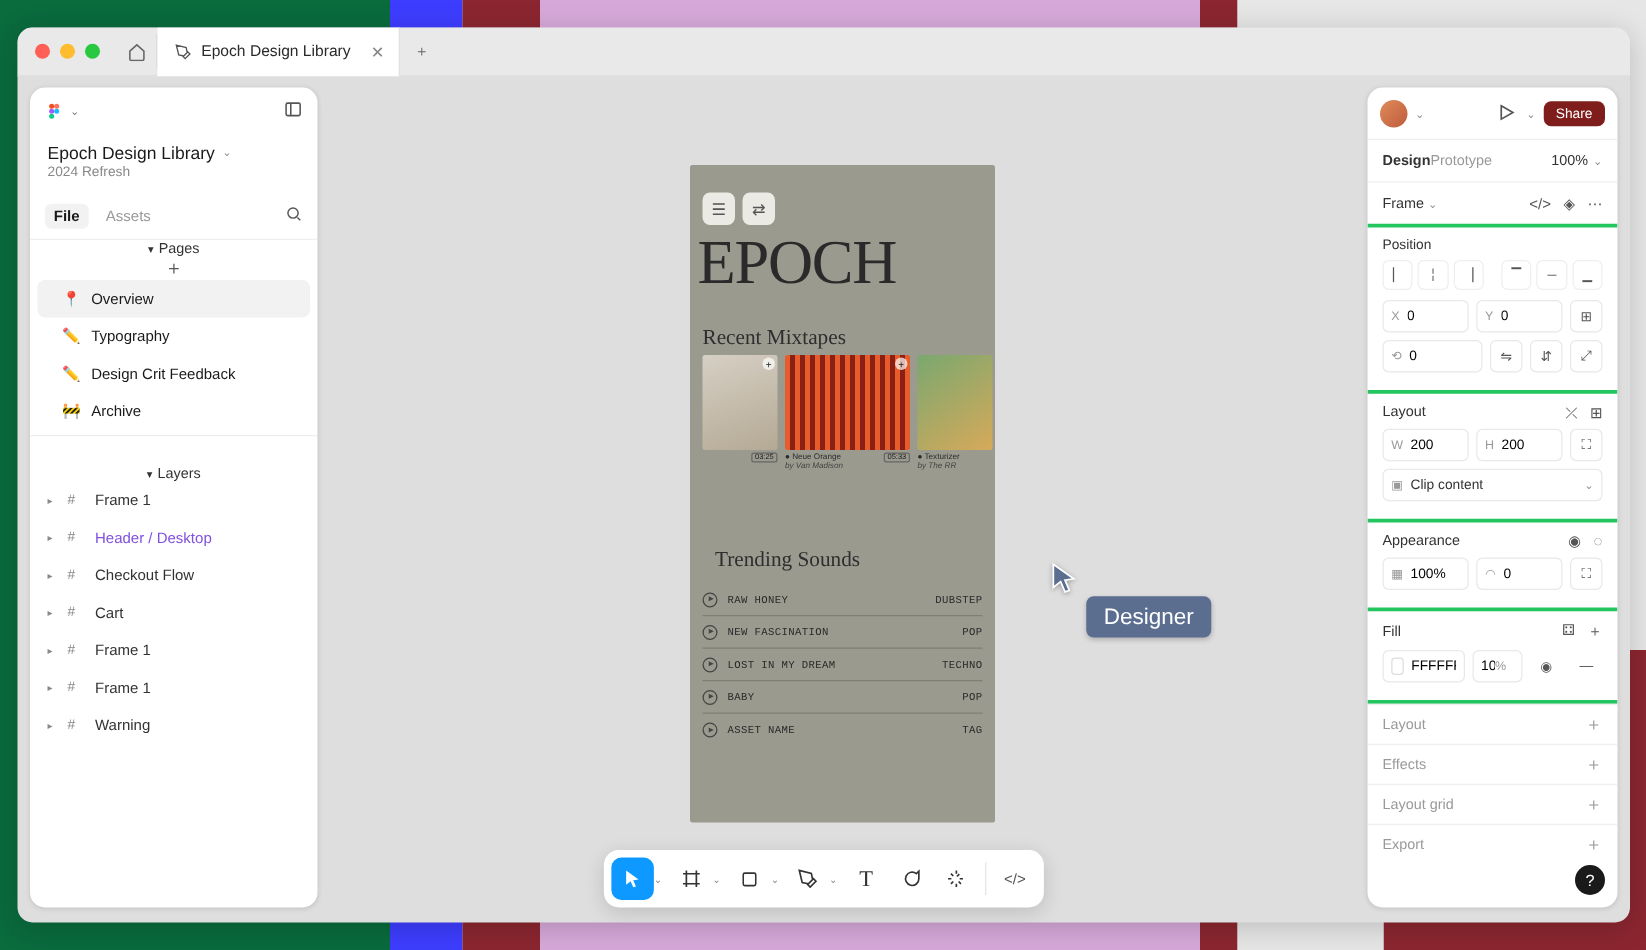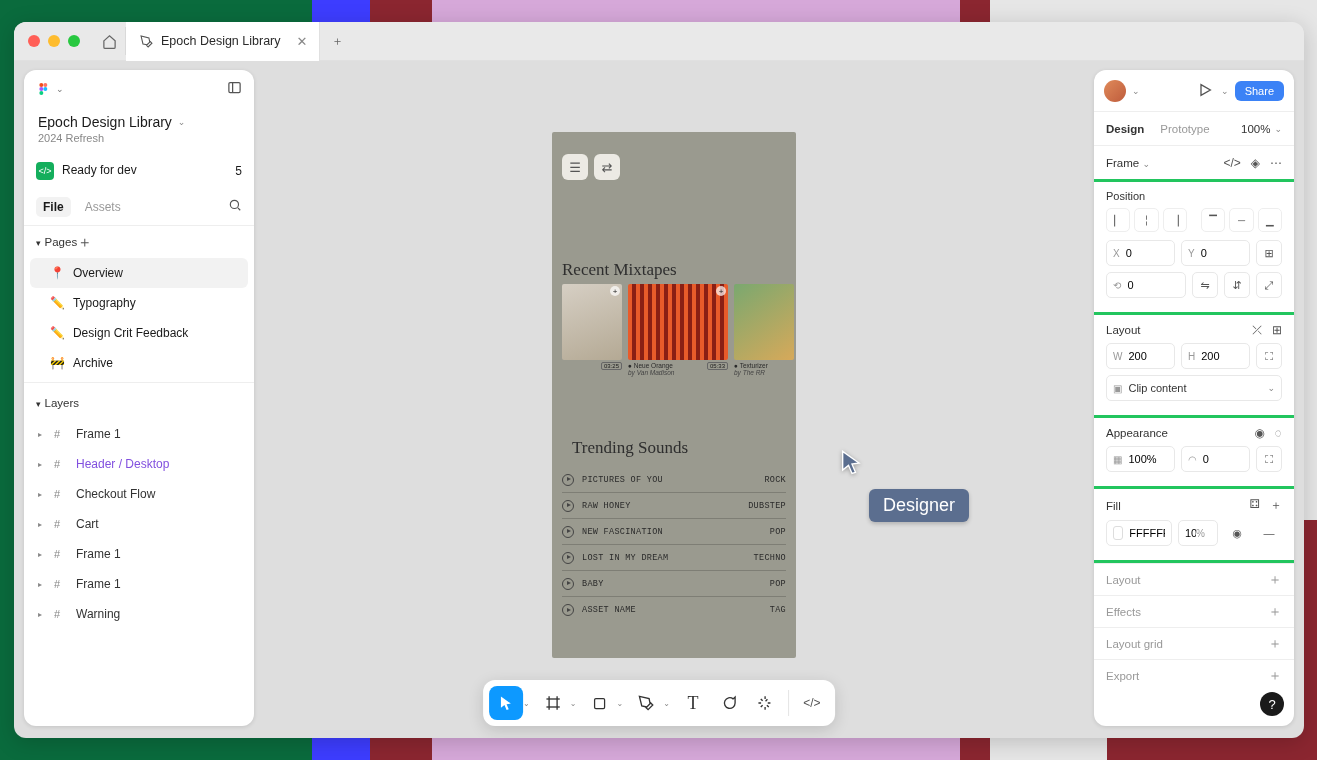--- a/index.html
+++ b/index.html
@@ -64,21 +64,21 @@
   .lp-top .fig-ico{width:16px;height:16px;}
   .lp-title{padding:6px 14px 2px;}
   .lp-title h2{font-size:14px;font-weight:500;display:flex;align-items:center;gap:6px;}
   .lp-sub{font-size:11px;color:#888;padding:0 14px 10px;}
   .lp-ready{height:34px;justify-content:space-between;font-size:12px;}
   .lp-ready .badge{width:18px;height:18px;border-radius:4px;background:#14ae5c;display:inline-flex;align-items:center;justify-content:center;color:#fff;font-size:9px;margin-right:8px;}
   .lp-tabs{height:38px;gap:14px;font-size:12px;border-bottom:1px solid #eee;}
   .lp-tabs .active{font-weight:600;background:#f2f2f2;padding:3px 7px;border-radius:5px;}
   .lp-tabs .inactive{color:#999;}
   .lp-tabs .search{margin-left:auto;color:#555;}
-  .lp-section{height:32px;justify-content:flex-start;font-size:11.5px;color:#333;}
+  .lp-section{height:32px;justify-content:flex-end;font-size:11.5px;color:#333;flex-direction:column;}
   .lp-section .chev{font-size:9px;margin-right:4px;}
   .lp-page, .lp-layer{
     height:30px;padding-left:26px;display:flex;align-items:center;
     gap:8px;font-size:12px;cursor:default;
   }
   .lp-page.active{background:#f2f2f2;border-radius:6px;margin:0 6px;padding-left:20px;}
   .lp-layer{padding-left:14px;gap:8px;color:#333;}
   .lp-layer .exp{font-size:8px;color:#888;width:8px;}
   .lp-layer .frame-ico{color:#888;font-size:11px;width:14px;}
   .lp-layer.selected{color:#8250df;}
@@ -107,21 +107,21 @@
   .track .play::after{content:"";position:absolute;left:3.5px;top:2.5px;border-left:4px solid #444;border-top:2.5px solid transparent;border-bottom:2.5px solid transparent;}
   .track .tag{margin-left:auto;}
   .cursor-badge{
     position:absolute;left:576px;top:379px;z-index:3;
   }
   .cursor-arrow{
     width:0;height:0;position:relative;
   }
   .cursor-arrow svg{width:28px;height:28px;filter:drop-shadow(0 1px 2px rgba(0,0,0,.3));}
   .cursor-label{
-    position:absolute;left:31px;top:40px;
+    position:absolute;left:31px;top:28px;
     background:#5b6e8f;color:#fff;font-size:18px;font-weight:500;
     padding:6px 14px;border-radius:6px;box-shadow:0 2px 4px rgba(0,0,0,.2);
   }
   
   .toolbar{
     position:absolute;left:50%;transform:translateX(-50%);bottom:12px;
     display:flex;align-items:center;gap:2px;
     background:#fff;border-radius:12px;padding:6px;
     box-shadow:0 4px 16px rgba(0,0,0,.14);
     z-index:4;
@@ -134,22 +134,22 @@
   .right-panel{
     position:absolute;right:10px;top:48px;
     width:200px;height:656px;background:#fff;border-radius:12px;
     box-shadow:0 1px 4px rgba(0,0,0,.12);
     display:flex;flex-direction:column;overflow:hidden;
     font-size:11.5px;color:#333;
   }
   .rp-top{height:42px;display:flex;align-items:center;padding:0 10px;gap:6px;border-bottom:1px solid #eee;}
   .rp-top .avatar{width:22px;height:22px;border-radius:50%;background:linear-gradient(135deg,#e08a5a,#be5c3c);} 
   .rp-top .play{margin-left:auto;width:18px;height:18px;color:#555;}
-  .rp-top .share{background:#3b82f6;color:#fff;font-size:11px;padding:4px 10px;border-radius:6px;}
-  .rp-tabs{height:34px;display:flex;align-items:center;padding:0 12px;gap:16px;border-bottom:1px solid #eee;}
+  .rp-top .share{background:#7f1d1d;color:#fff;font-size:11px;padding:4px 10px;border-radius:6px;}
+  .rp-tabs{height:34px;display:flex;align-items:center;padding:0 12px;gap:0;border-bottom:1px solid #eee;}
   .rp-tabs .active{font-weight:600;}
   .rp-tabs .inactive{color:#999;}
   .rp-tabs .zoom{margin-left:auto;display:flex;align-items:center;gap:4px;}
   .rp-row{padding:8px 12px;border-bottom:3px solid #22c55e;}
   .rp-row.head{display:flex;align-items:center;justify-content:space-between;height:36px;}
   .rp-row h4{font-size:11.5px;font-weight:500;}
   .rp-icons{display:flex;gap:10px;color:#555;font-size:12px;}
   .rp-label{font-size:11px;color:#333;font-weight:500;margin-bottom:6px;}
   .align-row{display:flex;gap:4px;margin-bottom:8px;}
   .align-btn{flex:1;height:24px;border:1px solid #eee;border-radius:5px;display:flex;align-items:center;justify-content:center;font-size:10px;color:#555;}
@@ -223,24 +223,20 @@
           </svg>
       </span>
     </div>
     <div class="lp-title">
       <h2>
         <span>Epoch Design Library</span>
         <span style="font-size:9px;color:#888;">⌄</span>
       </h2>
     </div>
     <div class="lp-sub">2024 Refresh</div>
-    <div class="lp-row lp-ready">
-      <span><span class="badge">&lt;/&gt;</span><span>Ready for dev</span></span>
-      <span>5</span>
-    </div>
     <div class="lp-row lp-tabs">
       <span class="active">File</span>
       <span class="inactive">Assets</span>
       <span class="search">
         <svg width="14" height="14" viewBox="0 0 24 24" fill="none" stroke="currentColor" stroke-width="2">
             <circle cx="11" cy="11" r="7"></circle>
             <line x1="21" y1="21" x2="17" y2="17"></line>
           </svg>
       </span>
     </div>
@@ -304,20 +300,21 @@
         <span>Warning</span>
       </div>
   </div>
 
   <div class="canvas">
     <div class="artboard">
       <div class="ab-icons">
         <div>☰</div>
         <div>⇄</div>
       </div>
+      <div class="ab-logo">EPOCH</div>
       <div class="ab-h2" style="top:128px;">Recent Mixtapes</div>
       <div class="ab-row" style="top:152px;">
         <div class="card">
           <div class="art" style="background:linear-gradient(160deg,#d6cfc4,#b4a994);">
               <div class="add">+</div>
             </div>
           <div class="info">
               <span class="dur">03:25</span>
             </div>
         </div>
@@ -332,25 +329,20 @@
           <div class="info">
               <div class="t1">● <span>Texturizer</span></div>
               <div class="t2">by The RR</div>
             </div>
         </div>
       </div>
       <div class="ab-h2" style="top:306px;margin-left:10px;">Trending Sounds</div>
       <div class="tracks">
         <div class="track">
             <span class="play"></span>
-            <span>PICTURES OF YOU</span>
-            <span class="tag">ROCK</span>
-          </div>
-        <div class="track">
-            <span class="play"></span>
             <span>RAW HONEY</span>
             <span class="tag">DUBSTEP</span>
           </div>
         <div class="track">
             <span class="play"></span>
             <span>NEW FASCINATION</span>
             <span class="tag">POP</span>
           </div>
         <div class="track">
             <span class="play"></span>

